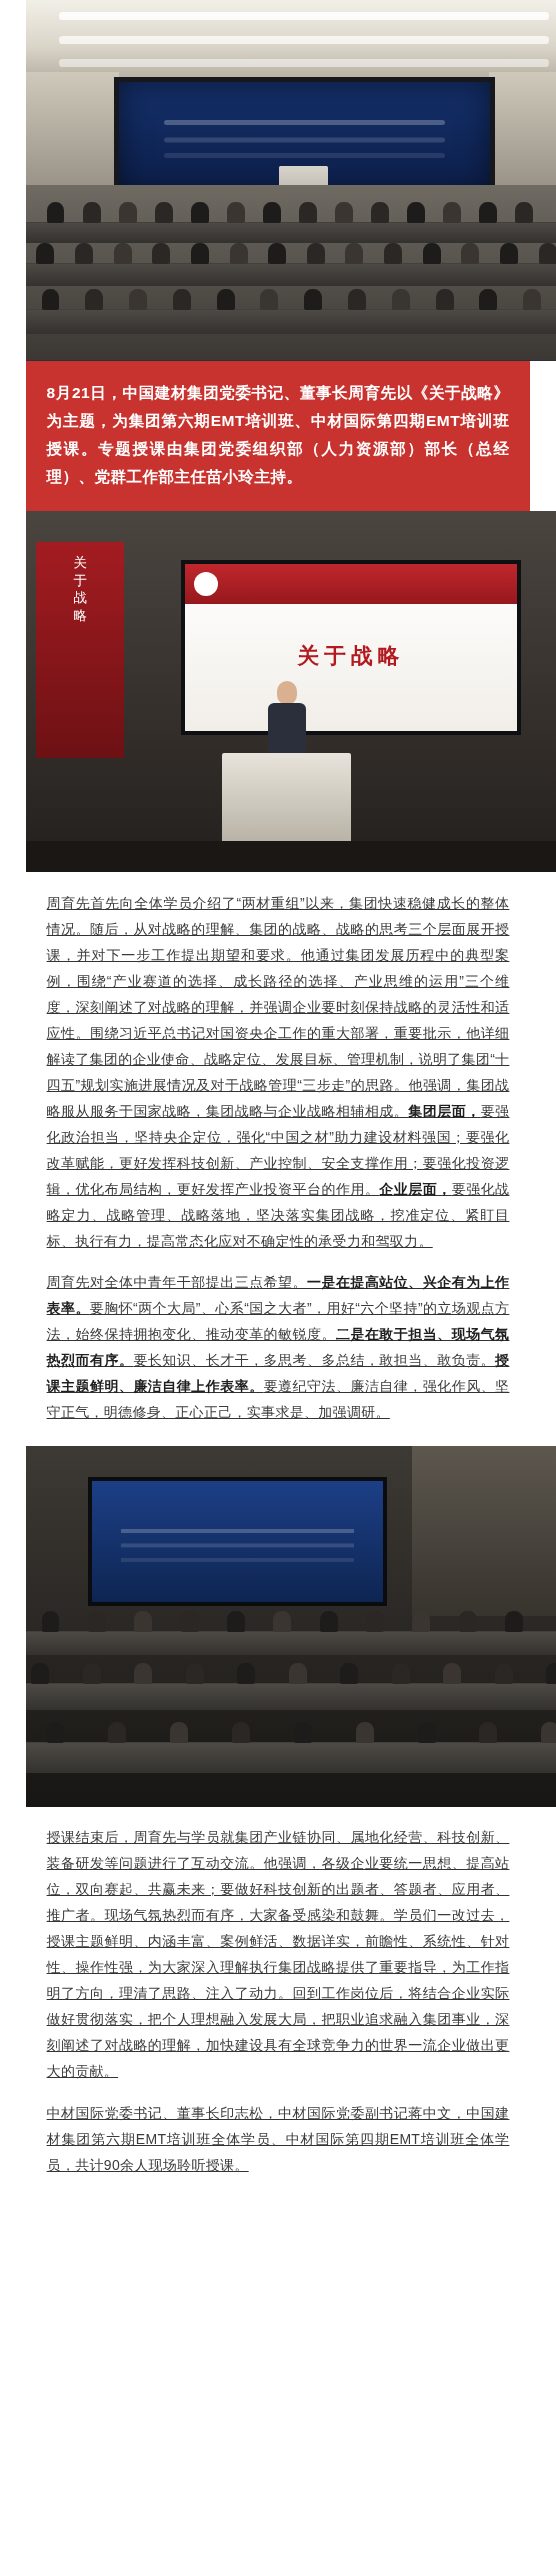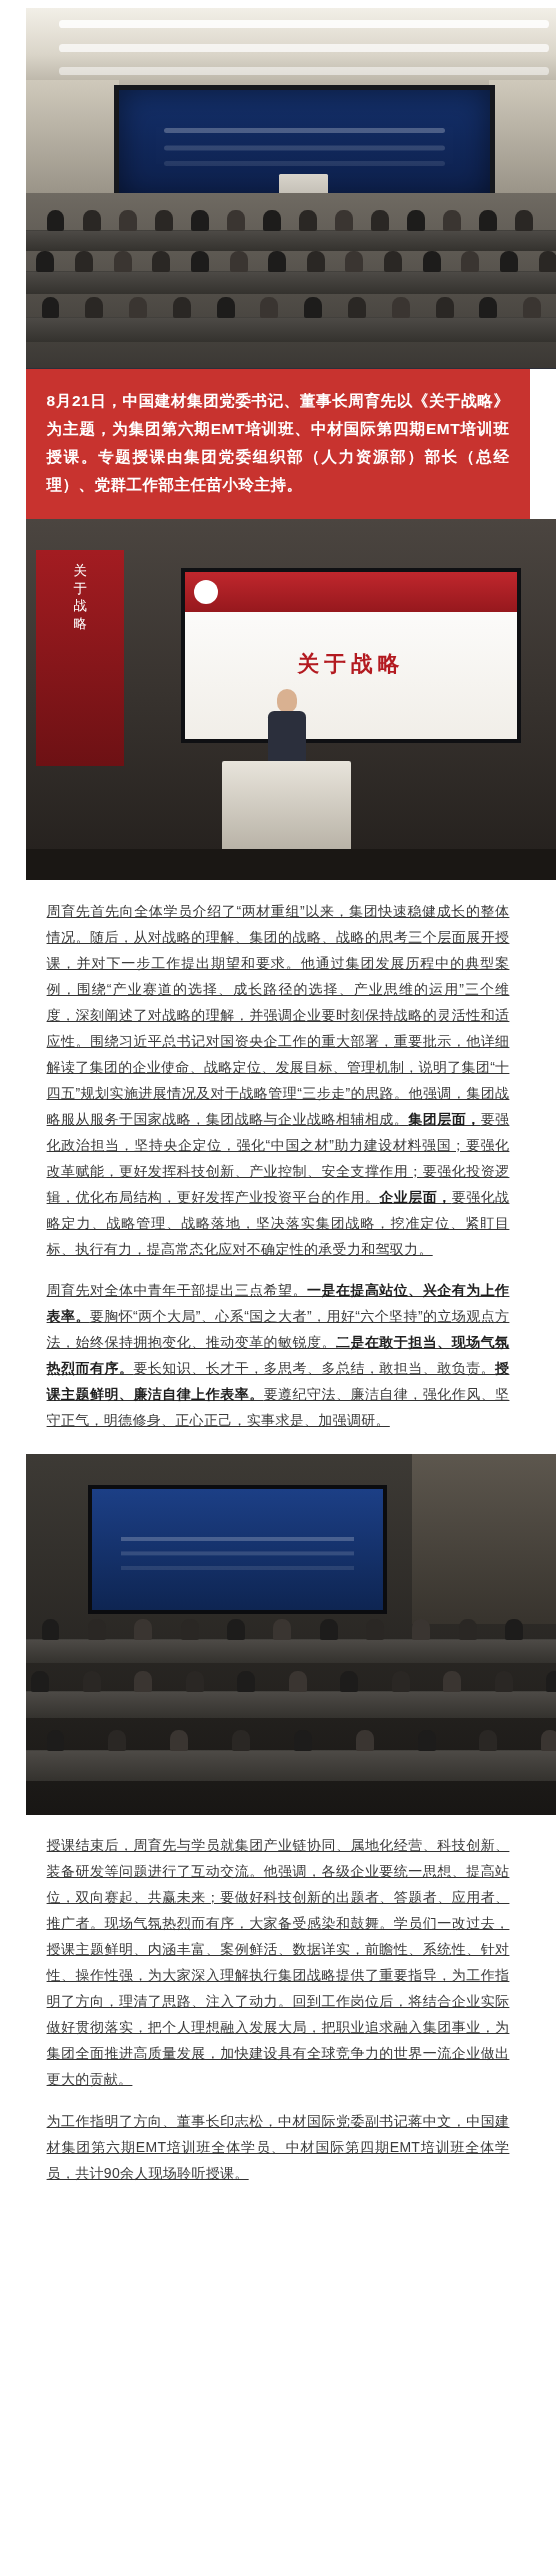--- a/index.html
+++ b/index.html
@@ -9,21 +9,21 @@
     background: #ffffff;
   }
   body {
     width: 556px;
     font-family: "Liberation Sans", sans-serif;
     color: #333333;
     -webkit-font-smoothing: antialiased;
   }
   .page {
     width: 504px;
-    margin: 8px auto;
+    margin: 0 auto;
     padding: 0 0 20.6px 0;
     background: #ffffff;
   }
 
   
   .photo {
     width: 556px;
     position: relative;
     overflow: hidden;
     display: block;
@@ -294,18 +294,18 @@
         <i style="left:206px"></i>
         <i style="left:268px"></i>
         <i style="left:330px"></i>
         <i style="left:392px"></i>
         <i style="left:453px"></i>
         <i style="left:515px"></i>
     </div>
   </div>
 
   <div class="body-block">
-    <p class="para">授课结束后，周育先与学员就集团产业链协同、属地化经营、科技创新、装备研发等问题进行了互动交流。他强调，各级企业要统一思想、提高站位，双向赛起、共赢未来；要做好科技创新的出题者、答题者、应用者、推广者。现场气氛热烈而有序，大家备受感染和鼓舞。学员们一改过去，授课主题鲜明、内涵丰富、案例鲜活、数据详实，前瞻性、系统性、针对性、操作性强，为大家深入理解执行集团战略提供了重要指导，为工作指明了方向，理清了思路、注入了动力。回到工作岗位后，将结合企业实际做好贯彻落实，把个人理想融入发展大局，把职业追求融入集团事业，为集团全面推进高质量发展，加快建设具有全球竞争力的世界一流企业做出更大的贡献。</p>
-    <p class="para">为工作指明了方向、董事长印志松，中材国际党委副书记蒋中文，中国建材集团第六期EMT培训班全体学员、中材国际第四期EMT培训班全体学员，共计90余人现场聆听授课。</p>
+    <p class="para">授课结束后，周育先与学员就集团产业链协同、属地化经营、科技创新、装备研发等问题进行了互动交流。他强调，各级企业要统一思想、提高站位，双向赛起、共赢未来；要做好科技创新的出题者、答题者、应用者、推广者。现场气氛热烈而有序，大家备受感染和鼓舞。学员们一改过去，授课主题鲜明、内涵丰富、案例鲜活、数据详实，前瞻性、系统性、针对性、操作性强，为大家深入理解执行集团战略提供了重要指导，为工作指明了方向，理清了思路、注入了动力。回到工作岗位后，将结合企业实际做好贯彻落实，把个人理想融入发展大局，把职业追求融入集团事业，深刻阐述了对战略的理解，加快建设具有全球竞争力的世界一流企业做出更大的贡献。</p>
+    <p class="para">中材国际党委书记、董事长印志松，中材国际党委副书记蒋中文，中国建材集团第六期EMT培训班全体学员、中材国际第四期EMT培训班全体学员，共计90余人现场聆听授课。</p>
   </div>
 
 </div>
 
 
 </body></html>

